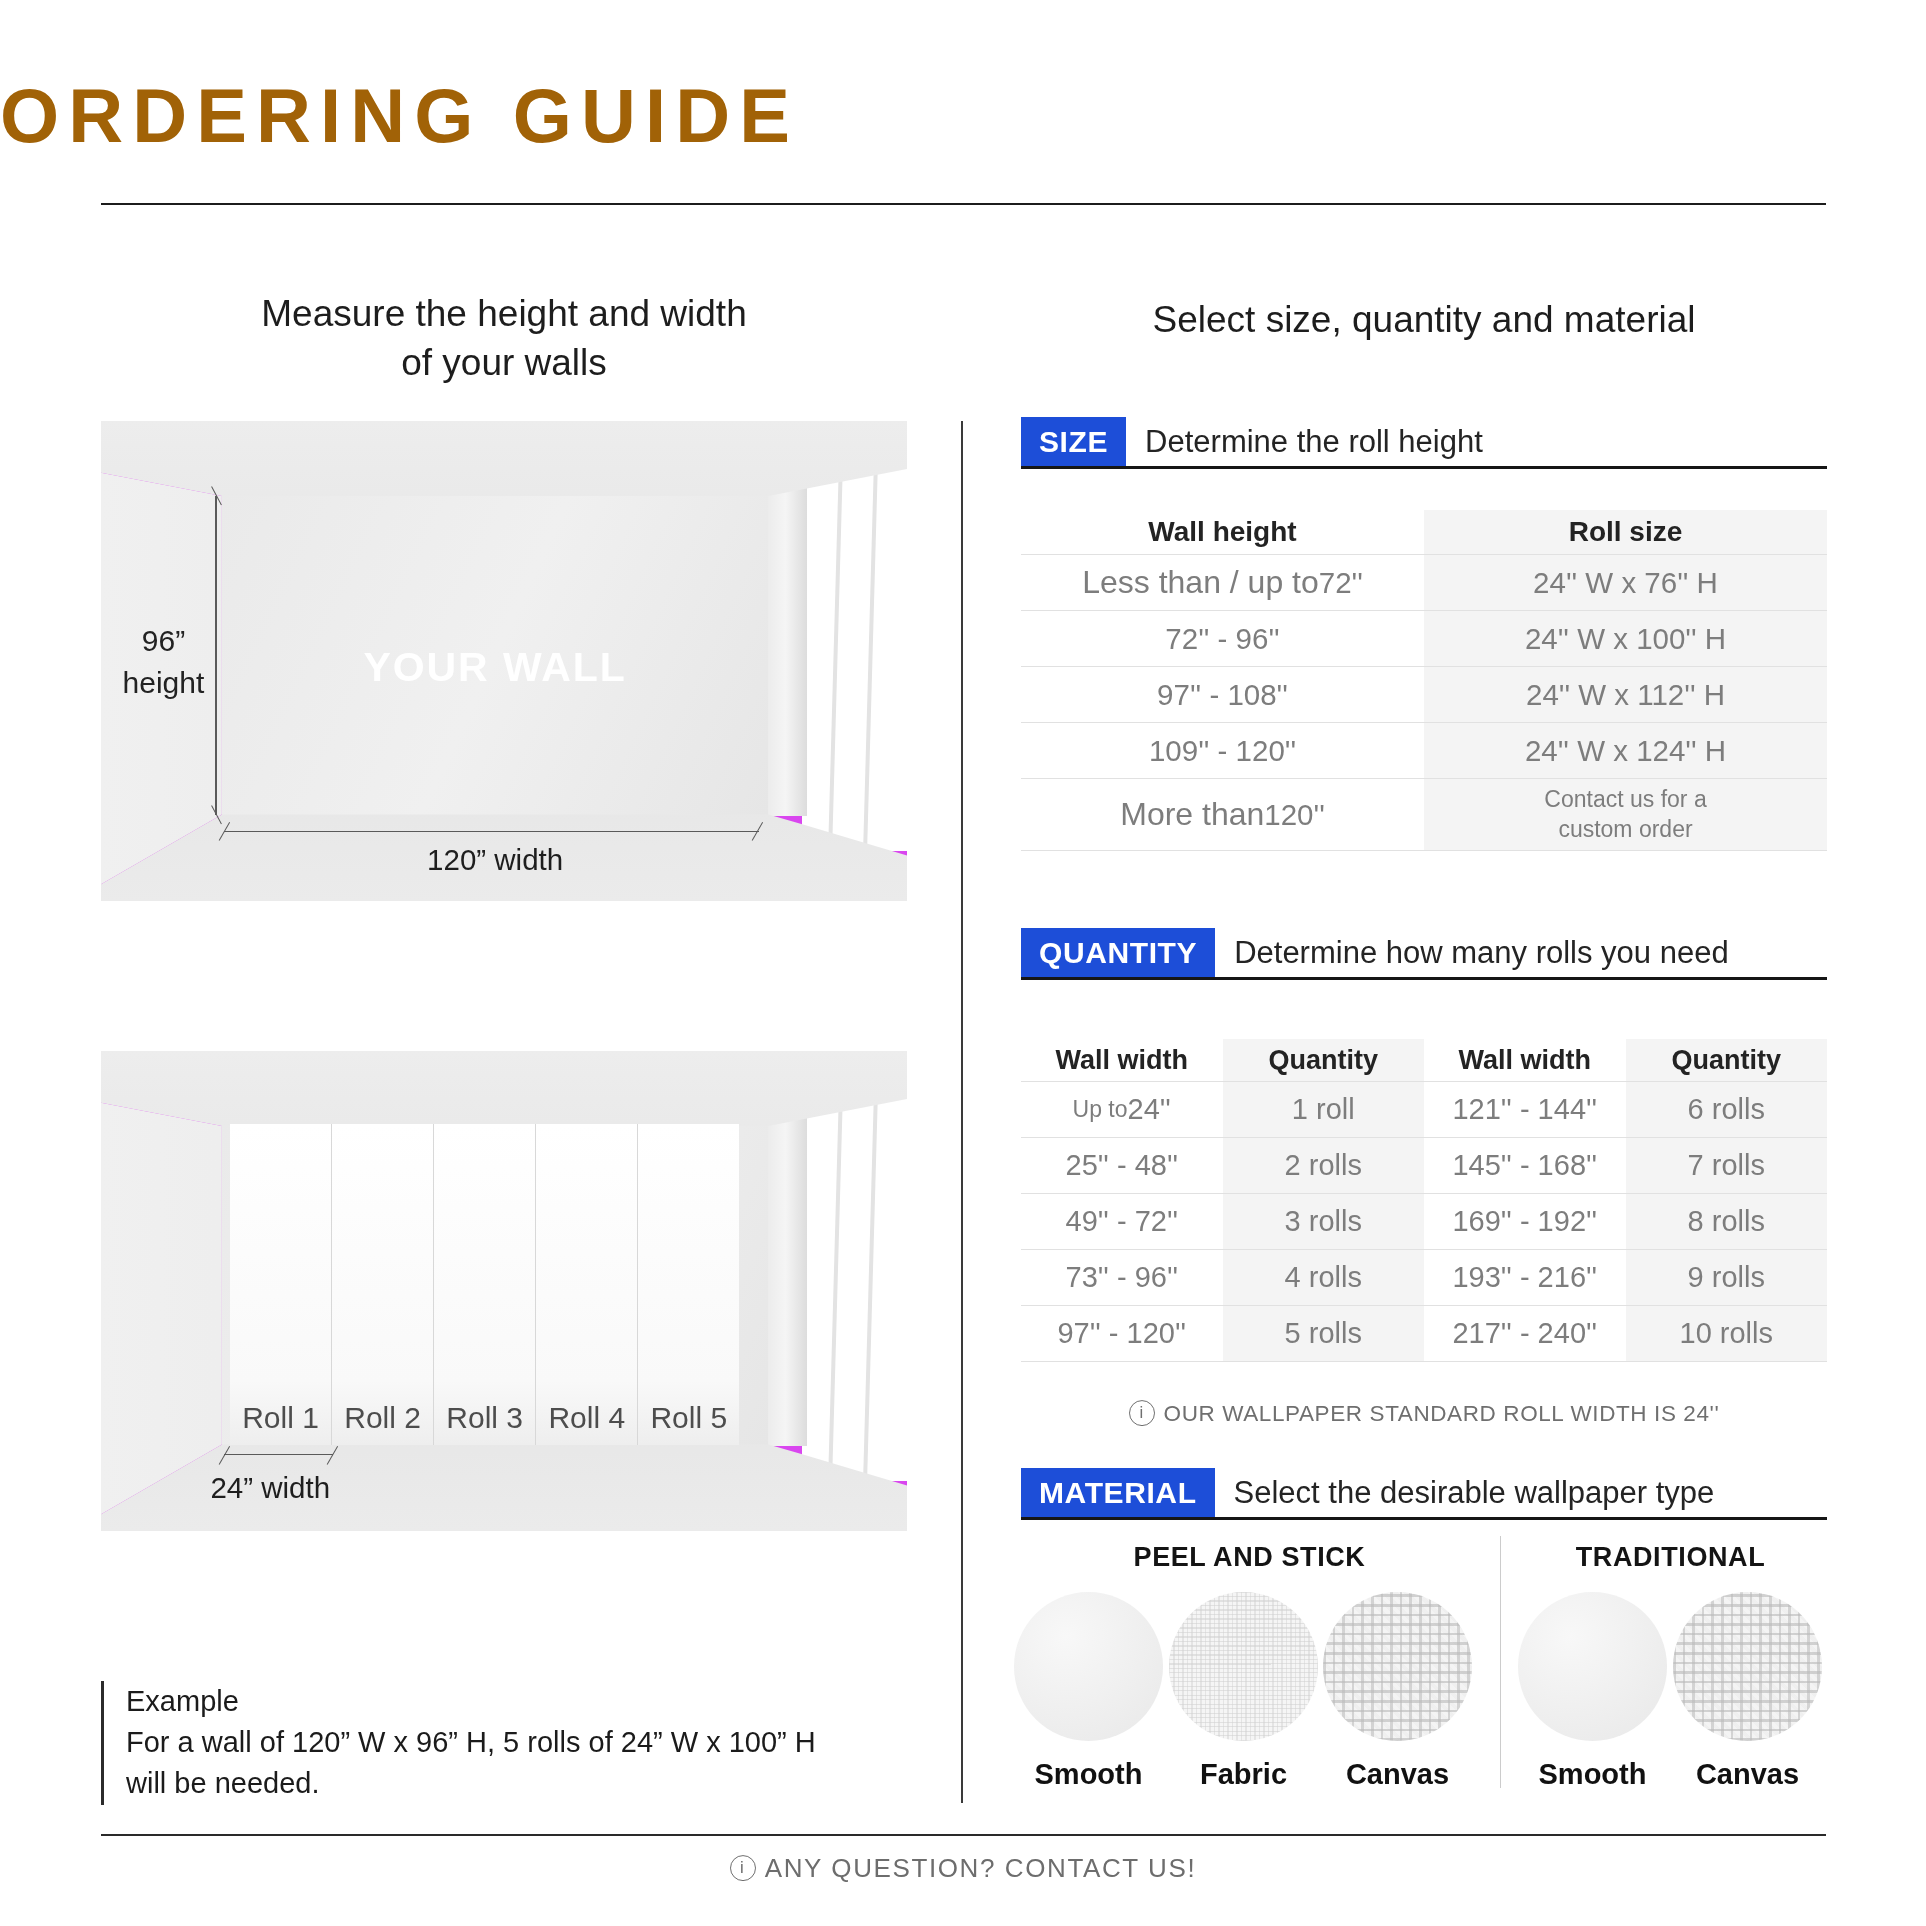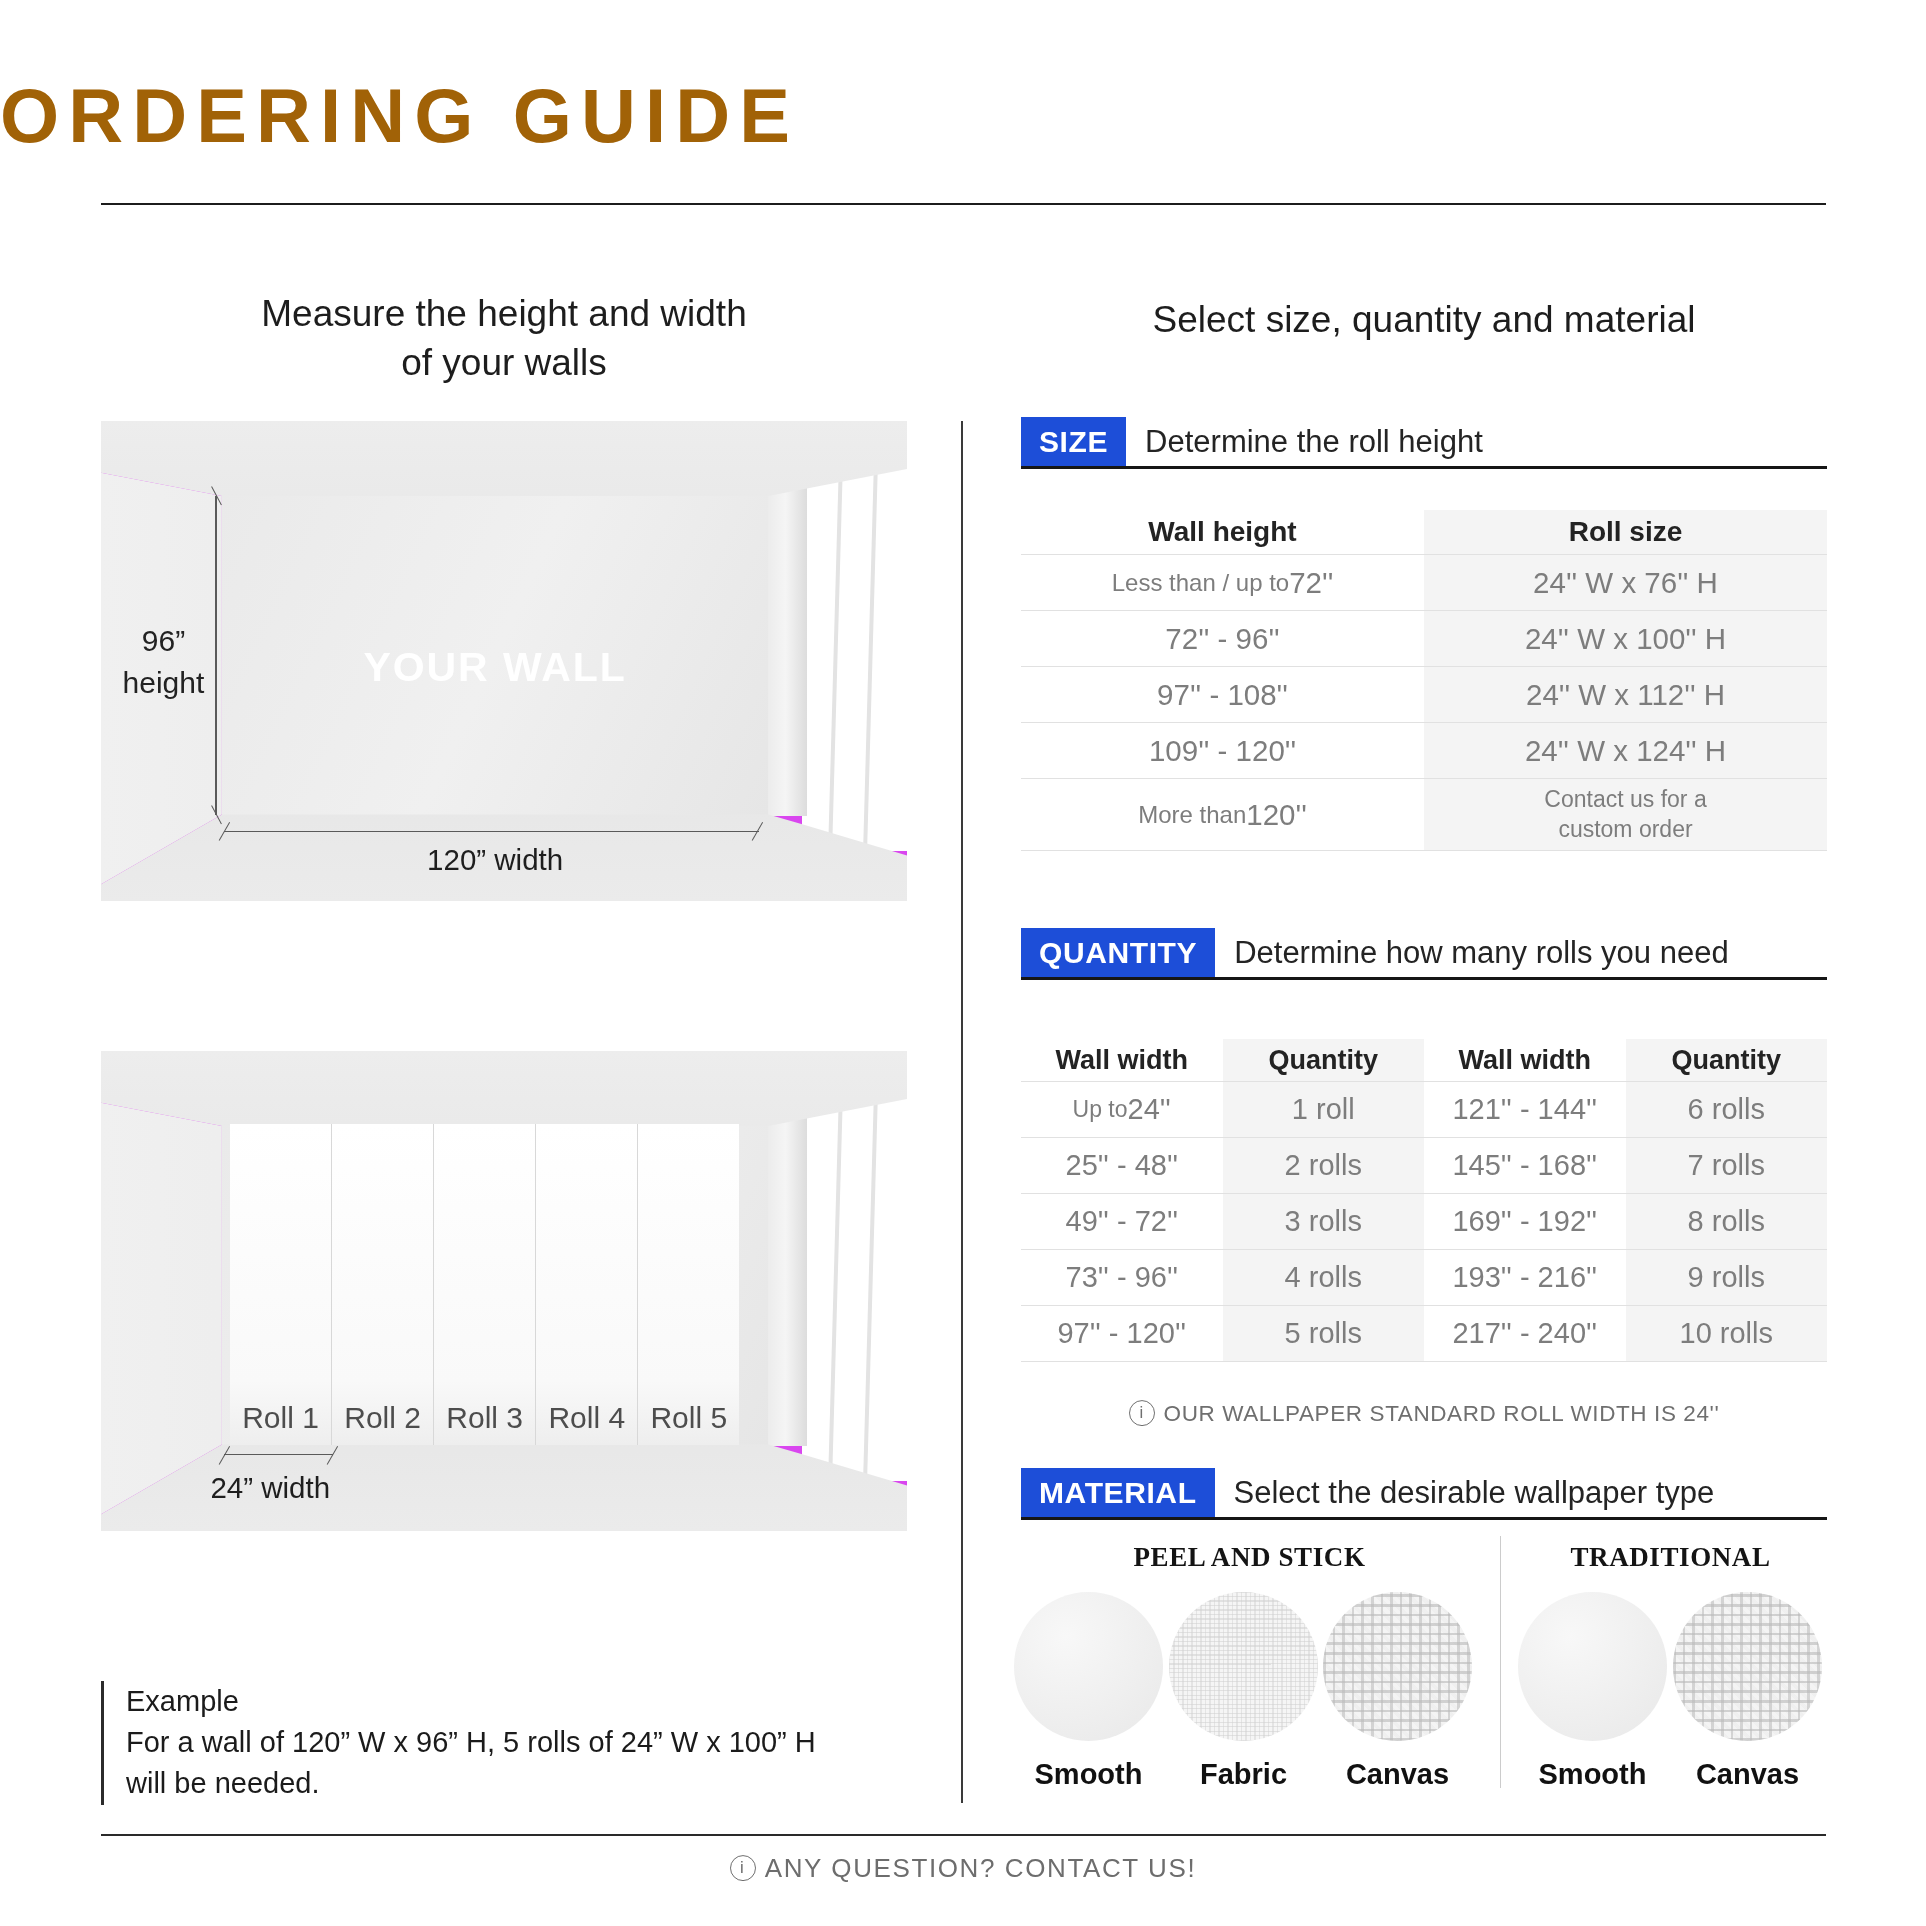--- a/index.html
+++ b/index.html
@@ -74,21 +74,21 @@
          padding:0 18px; display:flex; align-items:center; height:49px; }
   .subtitle { font-size:31px; color:#242424; margin-left:19px; align-self:center; }
   .head-rule { position:absolute; left:1021px; width:806px; height:2.6px; background:#161616; }
 
   .tbl { position:absolute; left:1021px; width:806px; border-bottom:1.3px solid #e1e1e1; }
   .trow { display:flex; }
   .trow + .trow { border-top:1.3px solid #e1e1e1; }
   .cell { display:flex; align-items:center; justify-content:center; text-align:center; }
   .hdr .cell { font-size:28px; font-weight:700; color:#232323; }
   .body-text { font-size:29.5px; color:#7d7d7d; }
-  .pre-text { font-size:24px; color:#7d7d7d; }
+  .pre-text { font-size:32px; color:#7d7d7d; }
   .stripe { background:#f4f4f4; }
 
   #size-table .trow { height:56px; }
   #size-table .trow.hdr { height:44px; }
   #size-table .trow.tall { height:72px; }
   #size-table .cell { width:50%; }
   .two-line { font-size:23px; line-height:1.3; color:#7d7d7d; }
 
   #qty-table .trow { height:56px; }
   #qty-table .trow.hdr { height:42px; }
@@ -97,21 +97,21 @@
   #qty-table .body-text { font-size:29px; }
   #qty-table .pre-text { font-size:23px; }
 
   .note { position:absolute; left:1021px; width:806px; top:1401px; text-align:center;
           font-size:22.5px; letter-spacing:0.6px; color:#6f6f6f; }
   .info-icon { display:inline-flex; width:26px; height:26px; border:1.9px solid #6f6f6f; border-radius:50%;
                align-items:center; justify-content:center; font-size:16.7px; margin-right:9px;
                vertical-align:middle; transform:translateY(-1.9px); font-style:normal; }
 
   .mat-label { position:absolute; top:1542px; text-align:center; font-size:27px; font-weight:700;
-               letter-spacing:0.6px; color:#141414;font-family:Liberation Serif, serif; }
+               letter-spacing:0.6px; color:#141414; }
   #mat-label-ps { left:1021px; width:457px; }
   #mat-label-tr { left:1513px; width:315px; }
   .mat-divider { position:absolute; left:1500px; top:1536px; width:1.3px; height:252px; background:#cccccc; }
 
   .swatch { position:absolute; top:1592px; width:149px; text-align:center; }
   .circle { width:149px; height:149px; border-radius:50%; }
   .tex-smooth { background-color:#f1f1f1;
     background-image:radial-gradient(circle at 35% 30%, #f8f8f8 0%, #efefef 55%, #e8e8e8 100%); }
   .tex-fabric { background-color:#f5f5f5;
     background-image:repeating-linear-gradient(0deg, rgba(208,208,208,.55) 0 1.3px, transparent 1.3px 4.5px),

